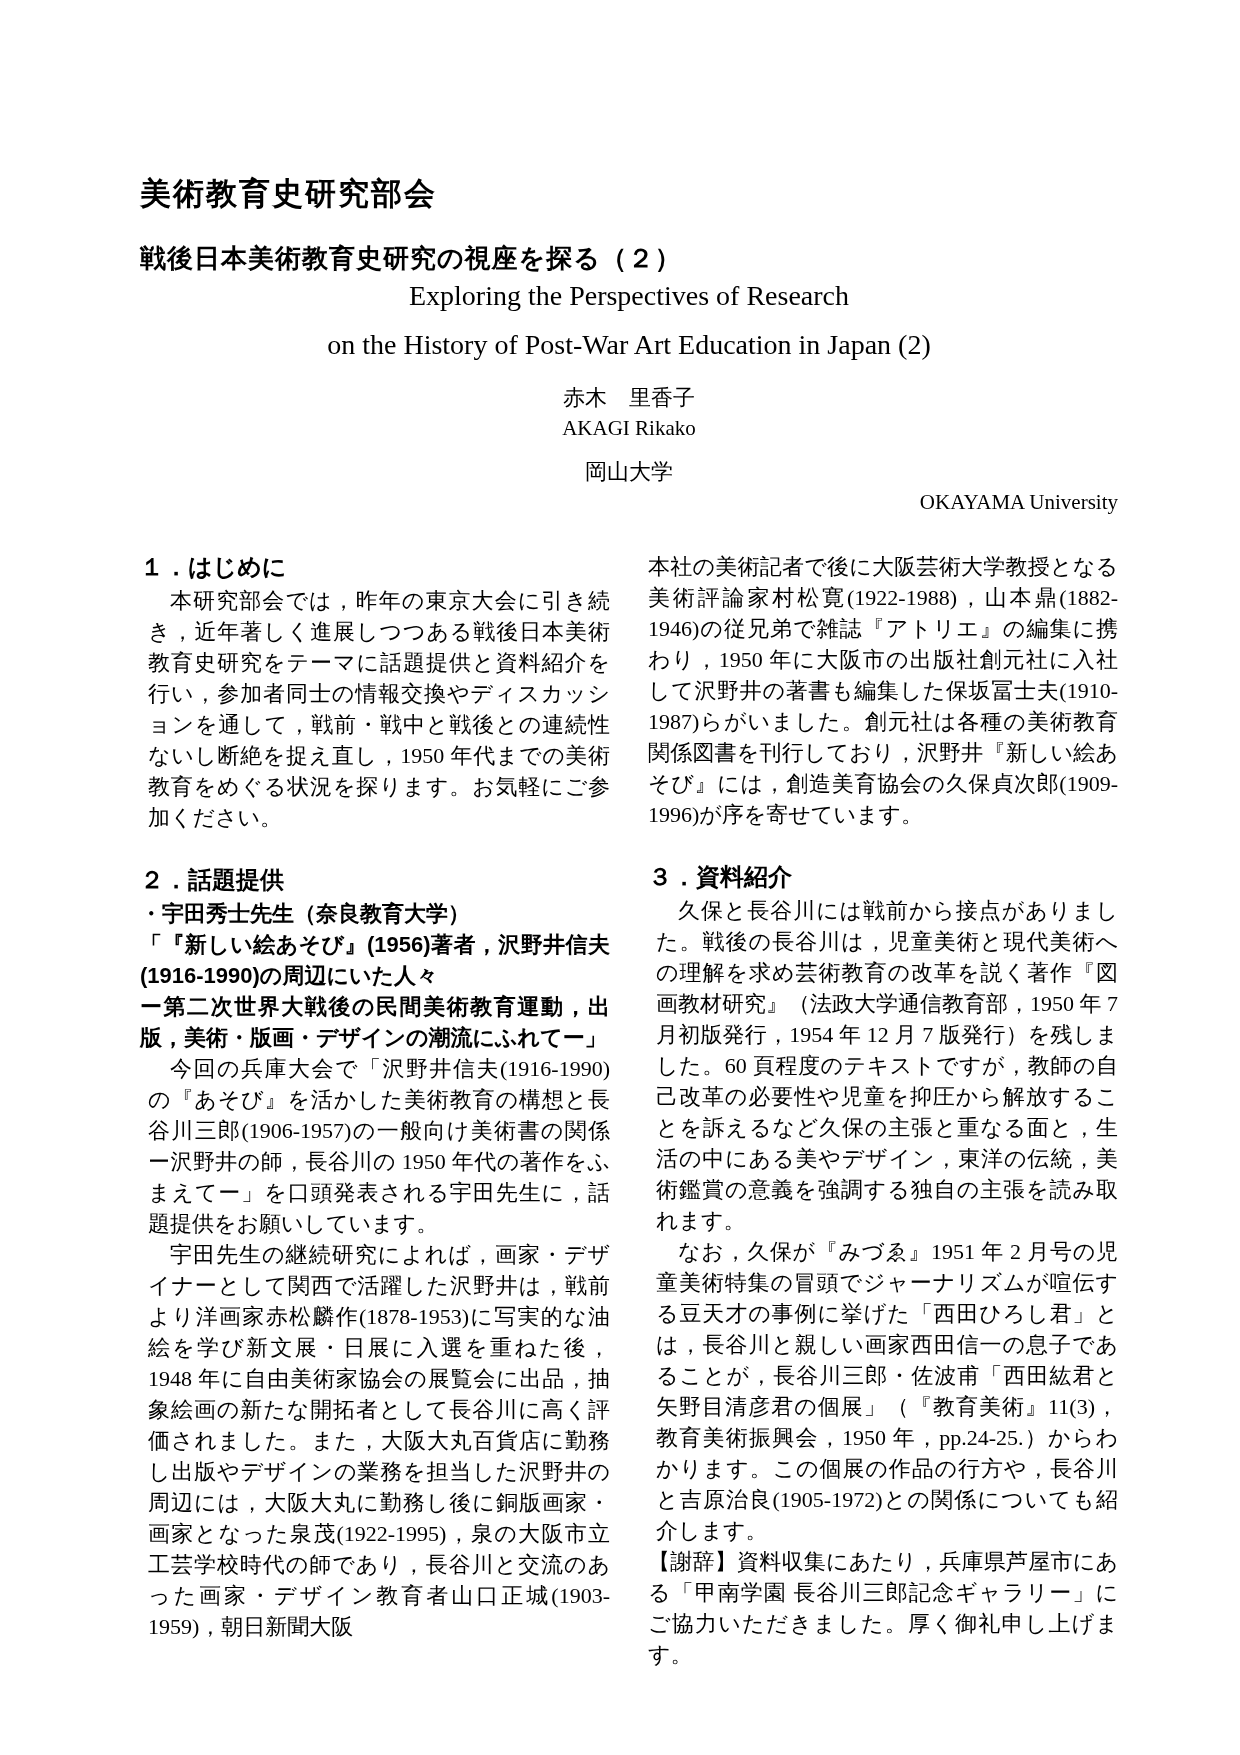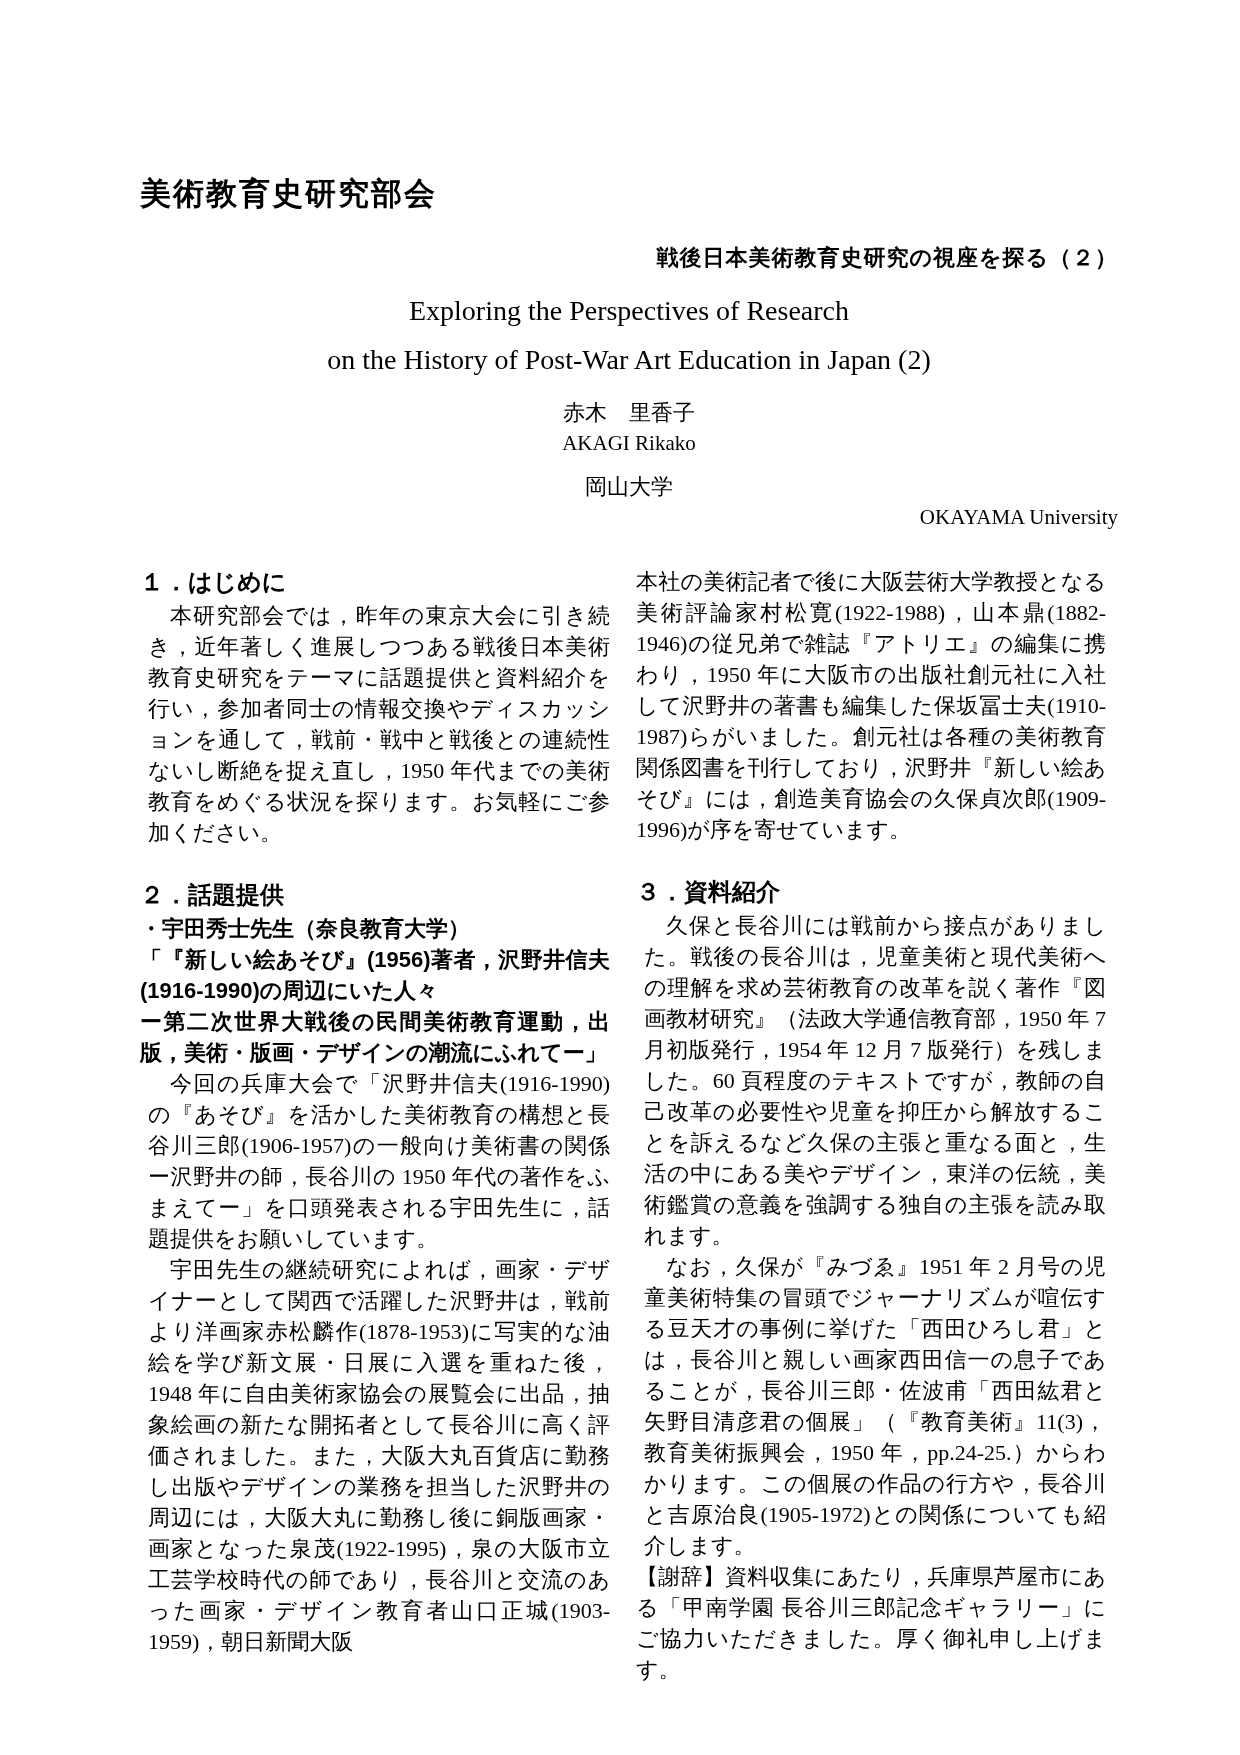--- a/index.html
+++ b/index.html
@@ -25,35 +25,35 @@
     font-family: "Liberation Sans", "DejaVu Sans", sans-serif;
     font-weight: bold;
     font-size: 31px;
     line-height: 36px;
     letter-spacing: 2px;
     text-align: left;
   }
 
   .main-title {
     margin-top: 26px;
-    text-align: right;
+    text-align: left;
     font-family: "Liberation Sans", "DejaVu Sans", sans-serif;
     font-weight: bold;
-    font-size: 22px;
+    font-size: 26px;
     line-height: 40px;
     letter-spacing: 1px;
   }
 
   .en-title {
     text-align: center;
     font-size: 28px;
     line-height: 35px;
     font-weight: normal;
   }
-  .en-title.first  { margin-top: 15px; }
+  .en-title.first  { }
   .en-title.second { margin-top: 14px; }
 
   .author-ja {
     margin-top: 21px;
     text-align: center;
     font-size: 22px;
     line-height: 30px;
   }
   .author-en {
     text-align: center;
@@ -69,21 +69,21 @@
   .affil-en {
     text-align: right;
     font-size: 21px;
     line-height: 30px;
   }
 
   
   .columns {
     margin-top: 34px;
     display: flex;
-    gap: 26px;
+    gap: 38px;
   }
 
   .col {
     width: 470px;
     font-size: 22px;
     line-height: 31px;
     text-align: justify;
   }
 
   .sec-heading {

